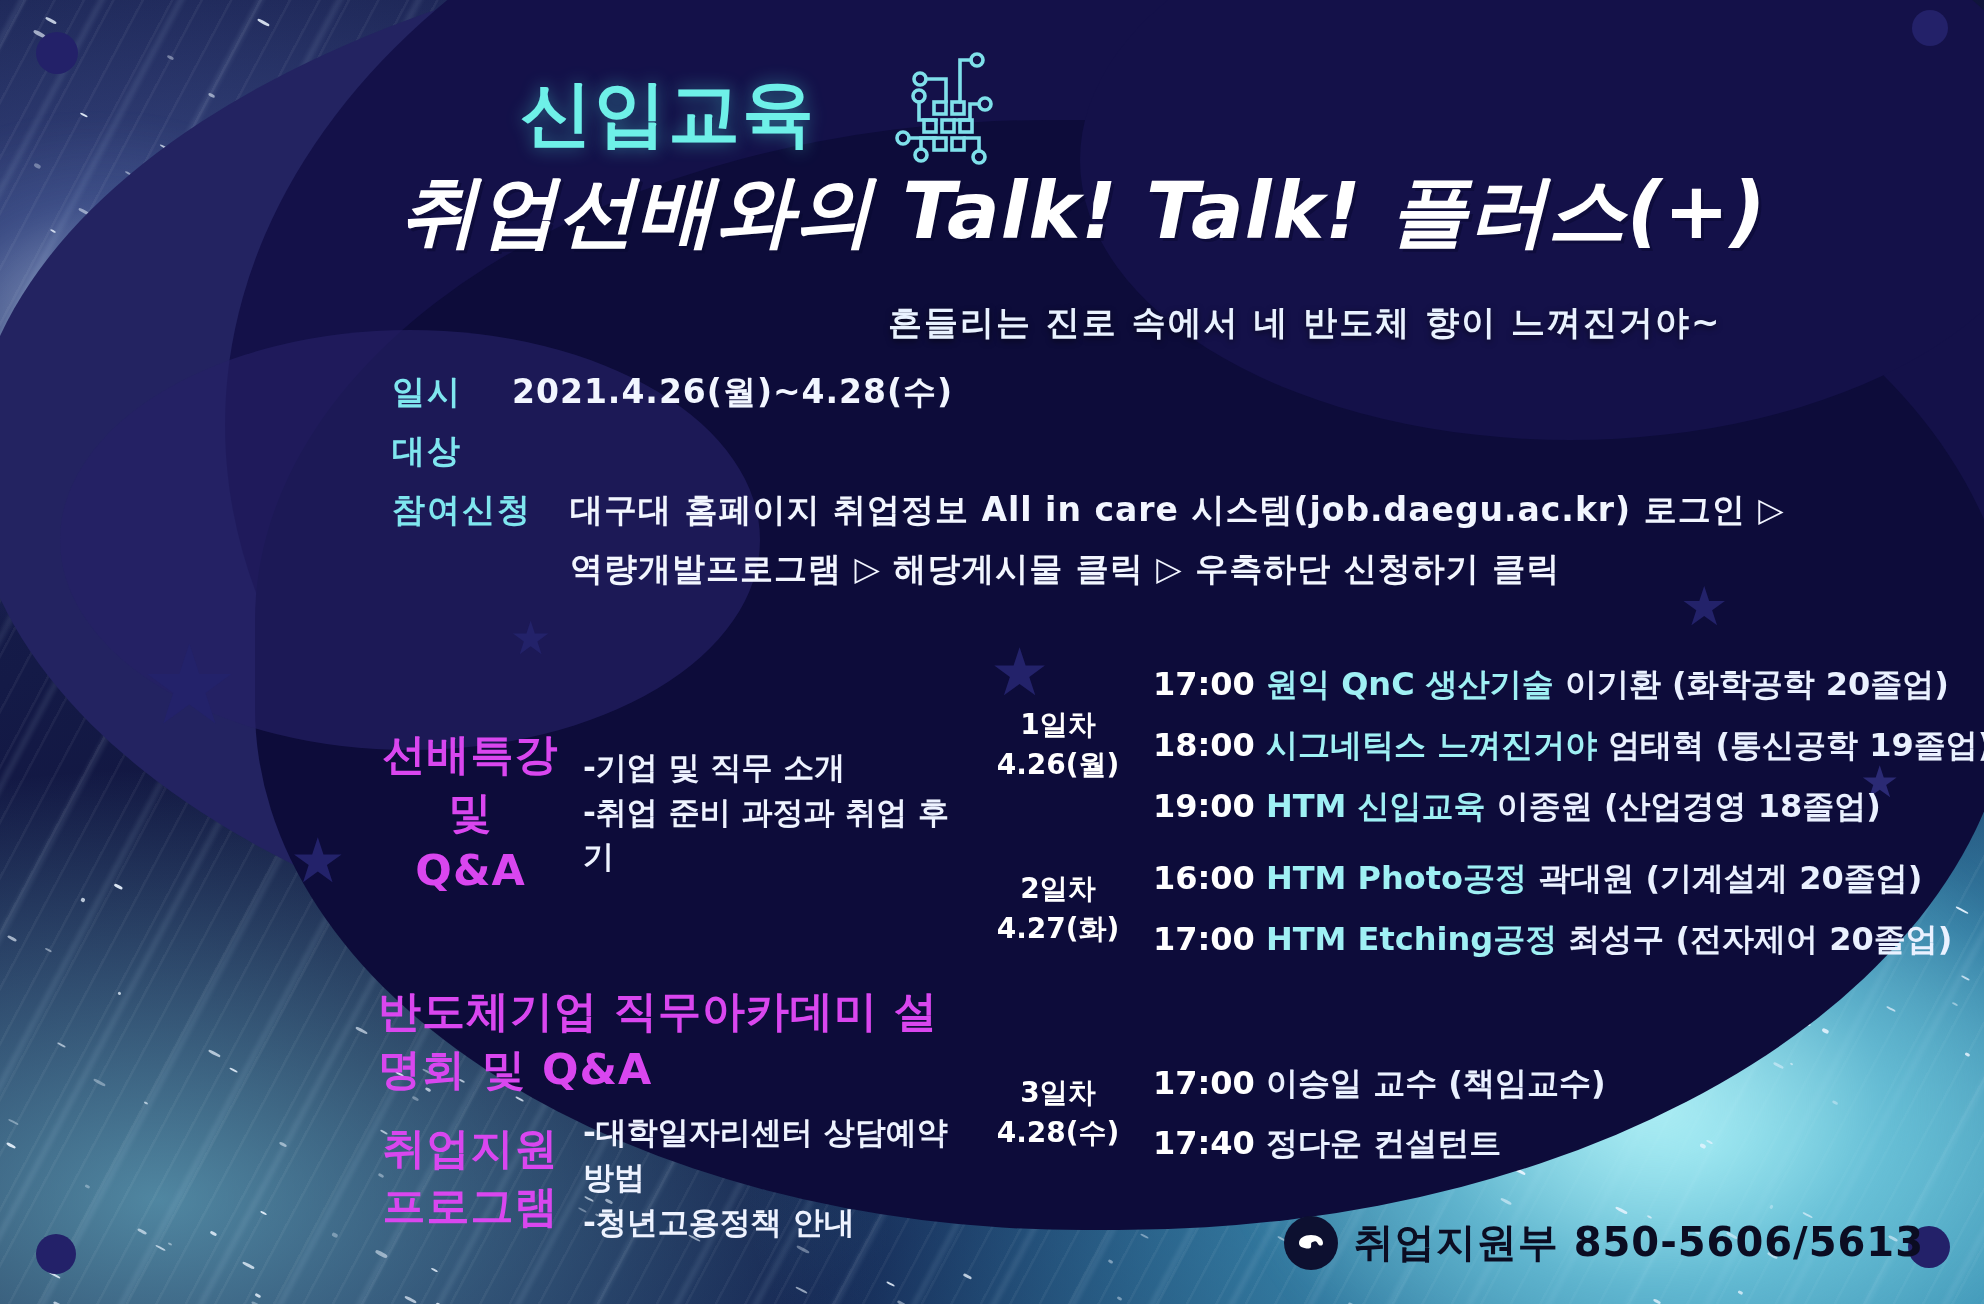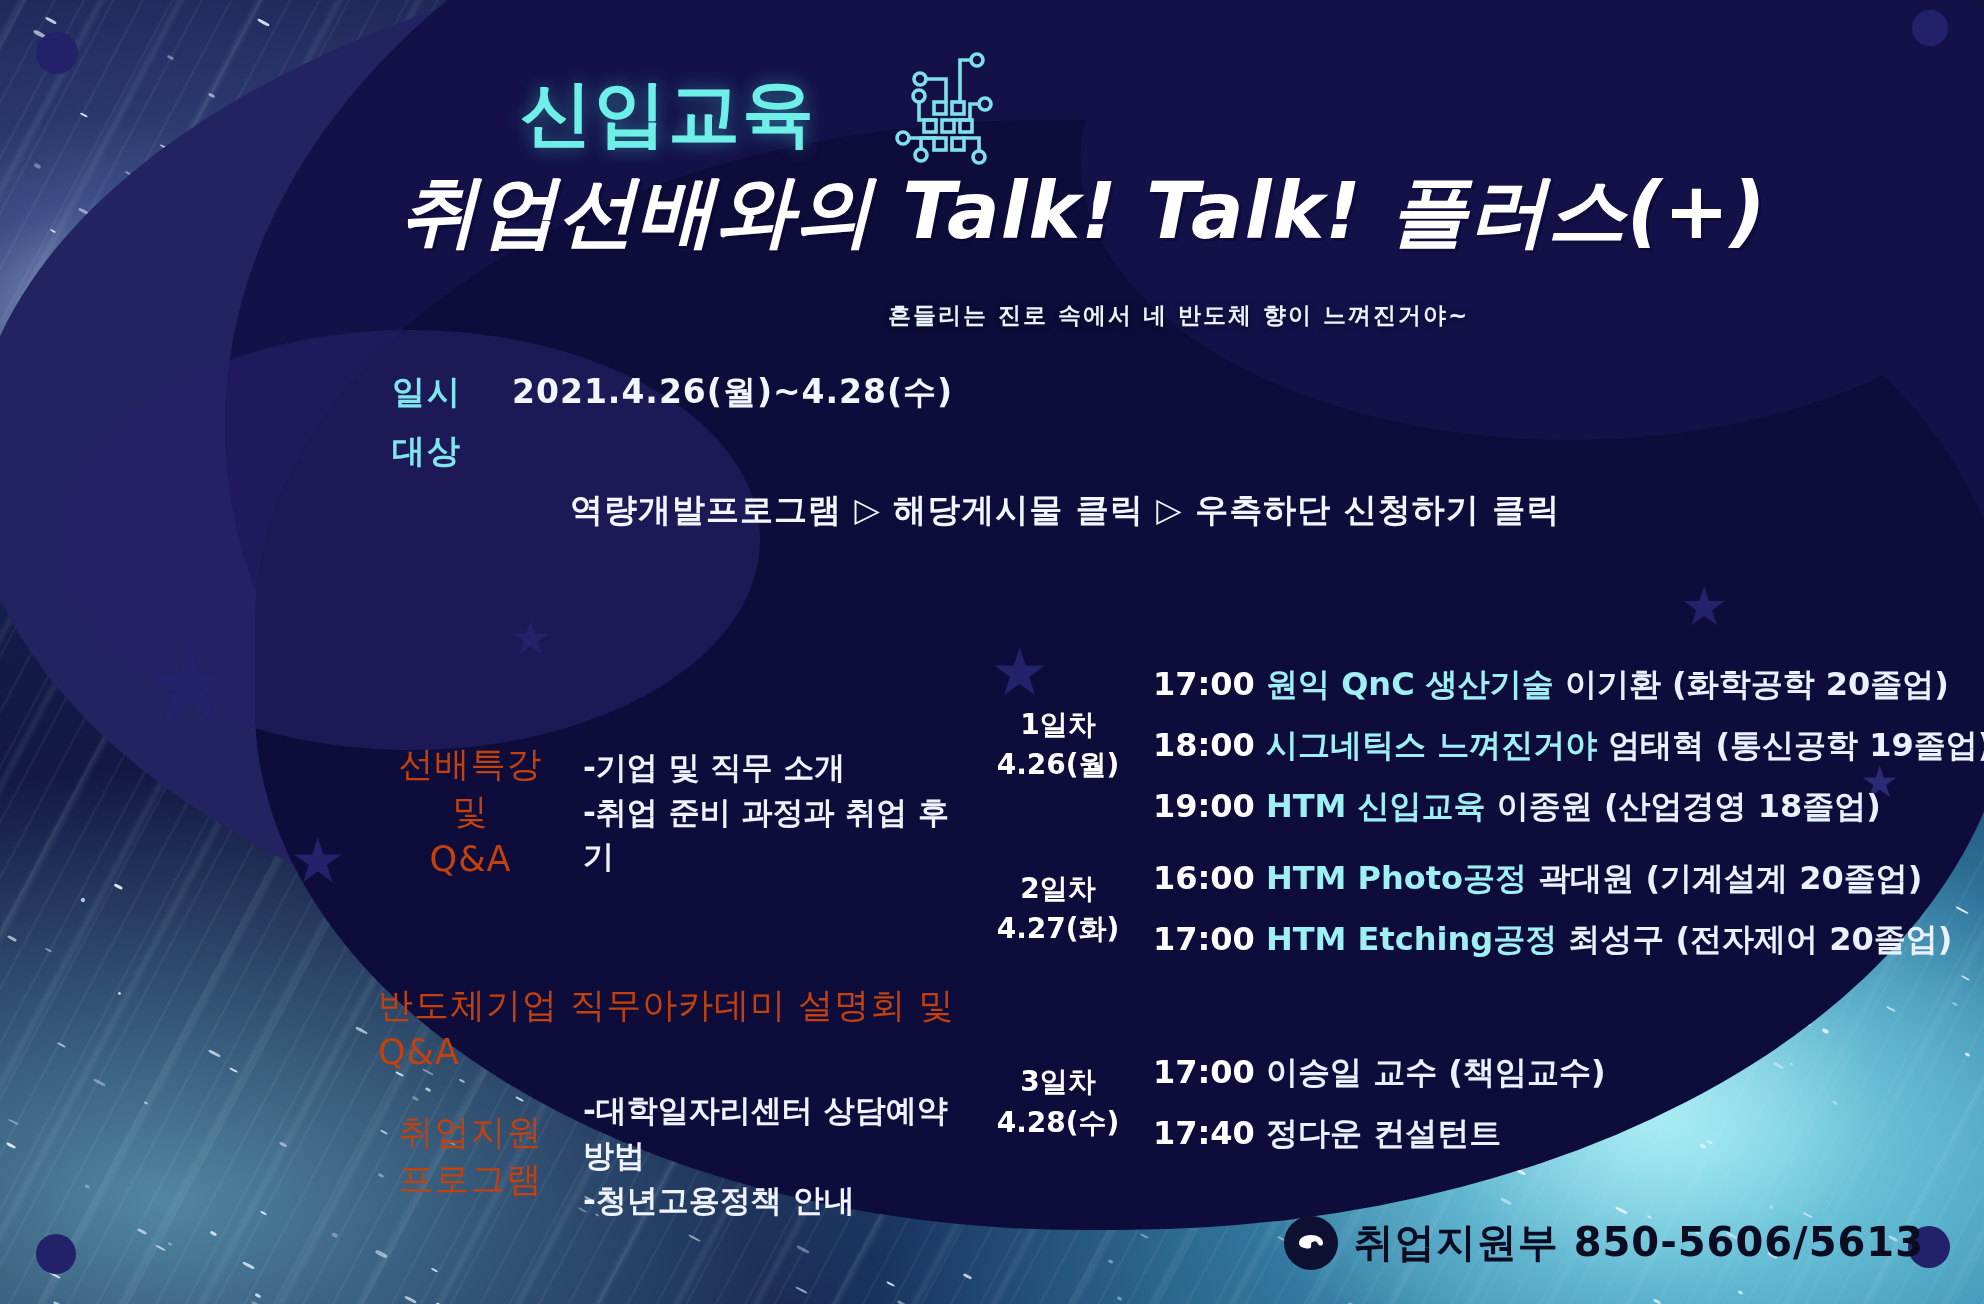--- a/index.html
+++ b/index.html
@@ -100,21 +100,21 @@
   .chip-icon{position:absolute;left:880px;top:42px;width:120px;height:130px;}
   .headline{
     position:absolute;left:400px;top:160px;
     font-size:78px;font-weight:800;font-style:italic;letter-spacing:1px;
     color:#ffffff;
     text-shadow:3px 3px 0 rgba(10,10,50,.55);
     white-space:nowrap;
   }
   .tagline{
     position:absolute;left:888px;top:300px;
-    font-size:23px;font-weight:700;letter-spacing:2px;
+    font-size:34px;font-weight:700;letter-spacing:2px;
     color:#e9f2ff;
     text-shadow:0 2px 6px rgba(0,0,0,.55);
     white-space:nowrap;
   }
 
   
   .info{position:absolute;left:392px;top:370px;width:1400px;}
   .info-row{display:flex;align-items:flex-start;margin-bottom:14px;}
   .info-label{
     color:#7fe6ef;font-size:33px;font-weight:700;letter-spacing:2px;
@@ -147,21 +147,21 @@
   }
   .cl-cat{width:185px;text-align:center;}
   .cl-desc{width:380px;}
   .cl-day{width:150px;text-align:center;}
   .cl-ses{}
 
   .sep-v{border-right:2px solid #8f93c4;}
   .sep-h{border-bottom:2px solid #8f93c4;}
 
   .cat-text{
-    color:#c2410c;font-size:35px;font-weight:400;line-height:1.35;
+    color:#d946ef;font-size:43px;font-weight:700;line-height:1.35;
     letter-spacing:1px;
   }
   .desc-text{
     color:#eef3ff;font-size:31px;font-weight:800;line-height:1.45;
     letter-spacing:0px;
   }
   .day-text{
     color:#ffffff;font-size:28px;font-weight:800;line-height:1.45;
     letter-spacing:0px;white-space:nowrap;
   }
@@ -416,20 +416,24 @@
   <div class="tagline">흔들리는 진로 속에서 네 반도체 향이 느껴진거야~</div>
 
   <div class="info">
     <div class="info-row">
       <span class="info-label">일시</span>
       <span class="info-val">2021.4.26(월)~4.28(수)</span>
     </div>
     <div class="info-row">
       <span class="info-label">대상</span>
     </div>
+    <div class="info-row">
+      <span class="info-label wide">참여신청</span>
+      <span class="info-val">대구대 홈페이지 취업정보 All in care 시스템(job.daegu.ac.kr) 로그인 ▷</span>
+    </div>
     <div class="info-sub">역량개발프로그램 ▷ 해당게시물 클릭 ▷ 우측하단 신청하기 클릭</div>
   </div>
 
   <div class="table">
     <table class="tbl">
       <tbody>
           <tr>
         <td class="cl-cat sep-v sep-h" rowspan="2">
           <div class="cat-text">
             <div>선배특강</div>

